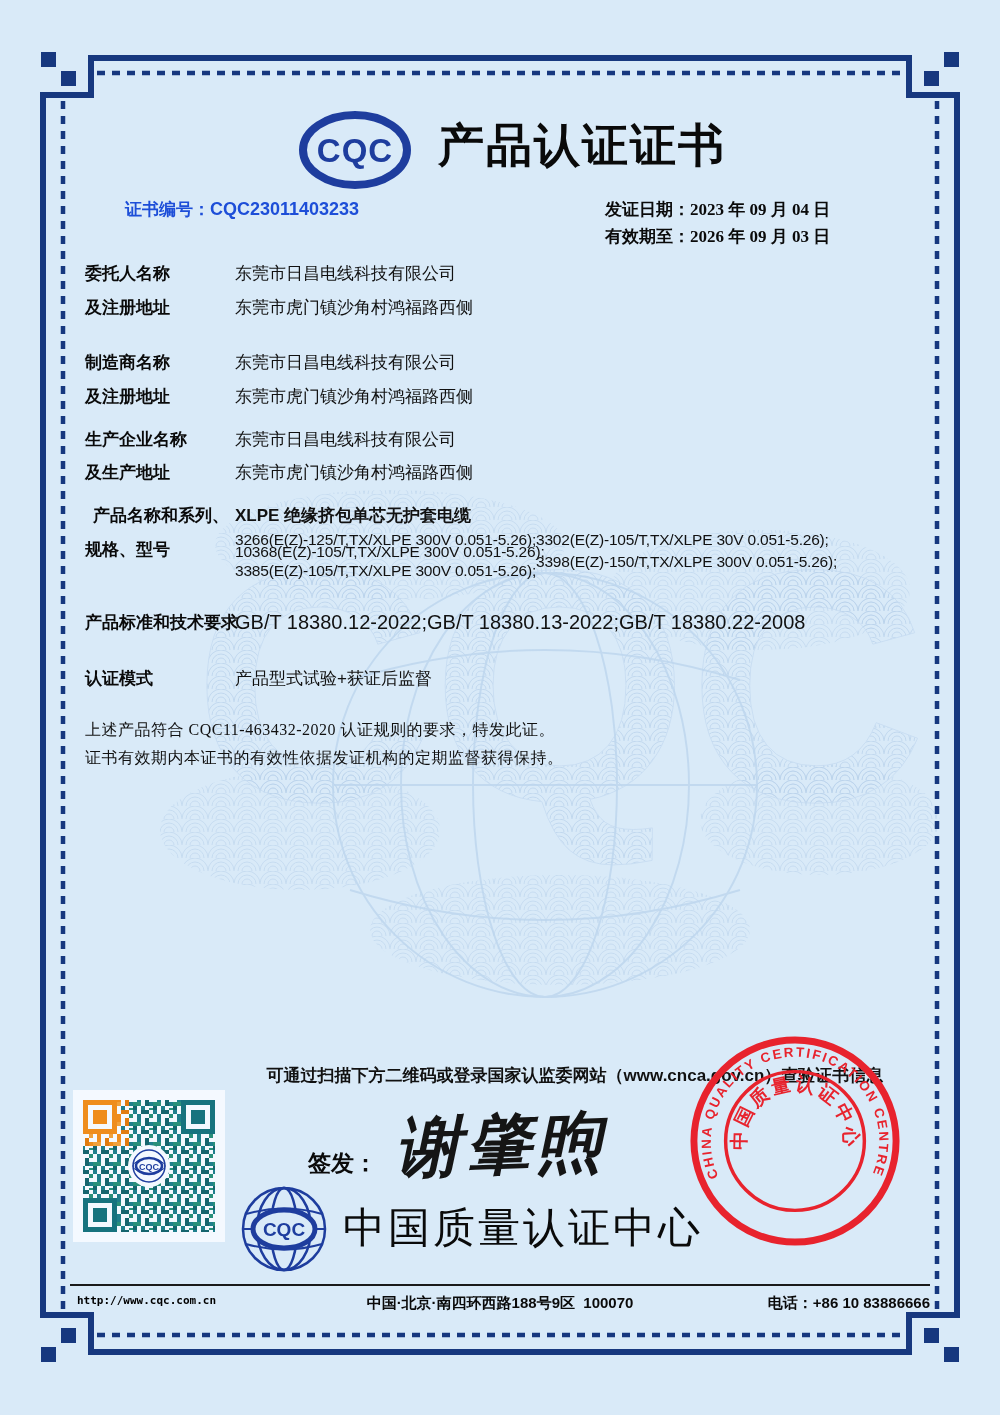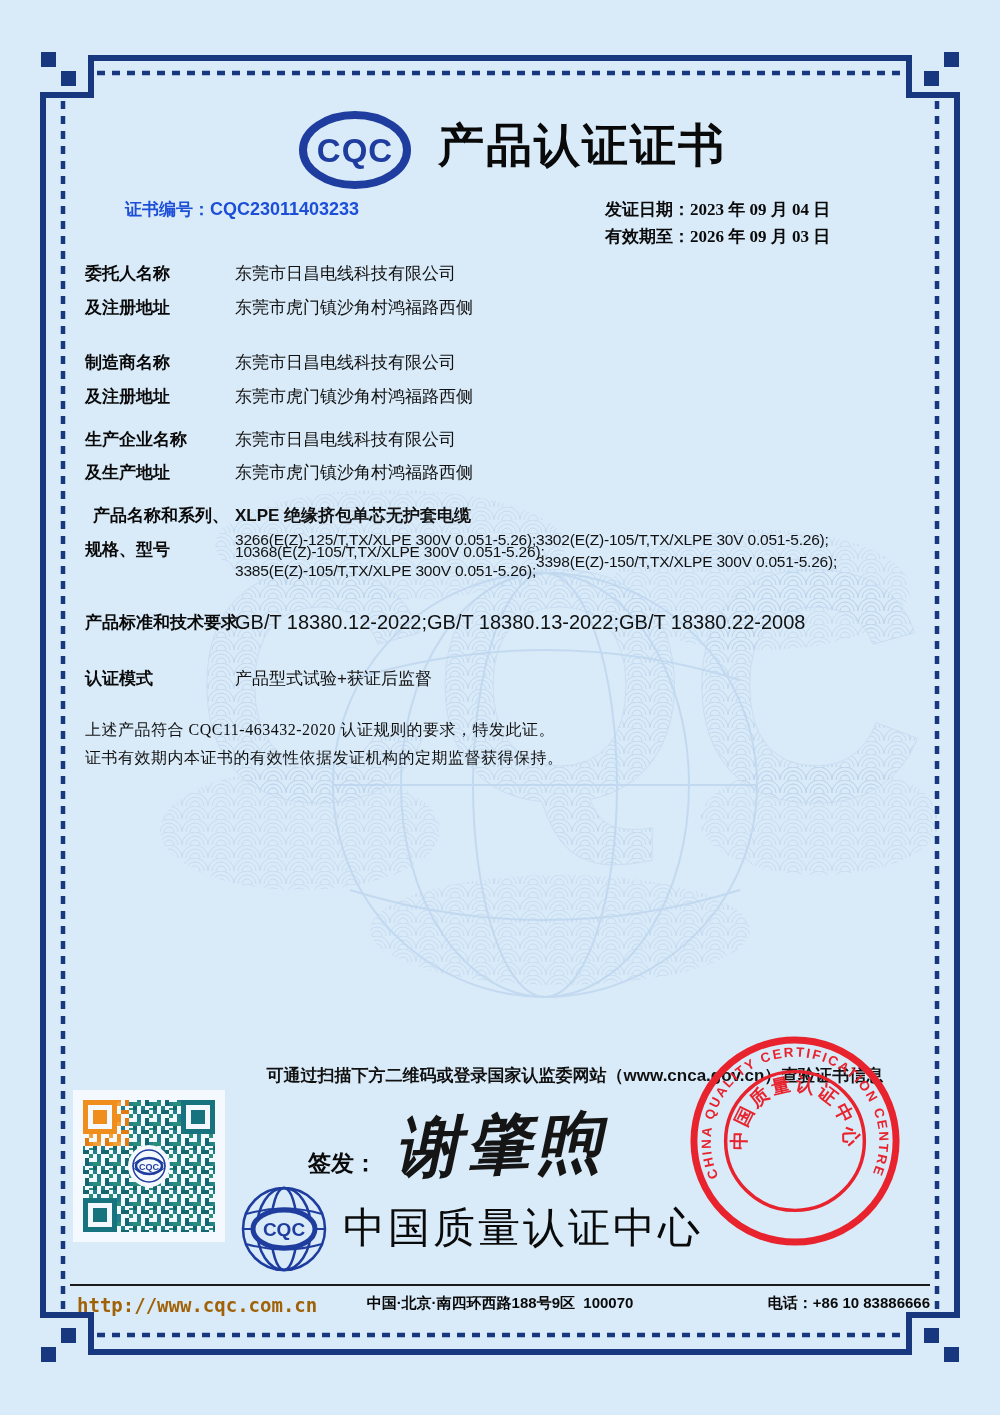--- a/index.html
+++ b/index.html
@@ -200,17 +200,17 @@
     </g>
     <text font-family="Liberation Sans, sans-serif" font-size="13.5" font-weight="bold" letter-spacing="2" fill="#e8232d">
       <textPath href="#sealArcEn">CHINA QUALITY CERTIFICATION CENTRE</textPath>
     </text>
     <text font-family="Liberation Sans, sans-serif" font-size="19" font-weight="bold" letter-spacing="3" fill="#e8232d">
       <textPath href="#sealArcZh">中国质量认证中心</textPath>
     </text>
   </svg>
 
   <div class="abs" style="left:70px;top:1284px;width:860px;height:0;border-top:2px solid #1a1a1a;"></div>
-  <div class="abs mono" style="left:77px;top:1294px;font-size:19px;font-weight:bold;color:#a16207;">http://www.cqc.com.cn</div>
+  <div class="abs mono" style="left:77px;top:1294px;font-size:11px;font-weight:bold;color:#000000;">http://www.cqc.com.cn</div>
   <div class="abs pre" style="left:280px;top:1294px;width:440px;text-align:center;font-size:15px;font-weight:600;color:#0a0a0a;">中国·北京·南四环西路188号9区  100070</div>
   <div class="abs" style="left:730px;top:1294px;width:200px;text-align:right;font-size:15px;font-weight:600;color:#0a0a0a;">电话：+86 10 83886666</div>
 
 </div>
 
 </body></html>

